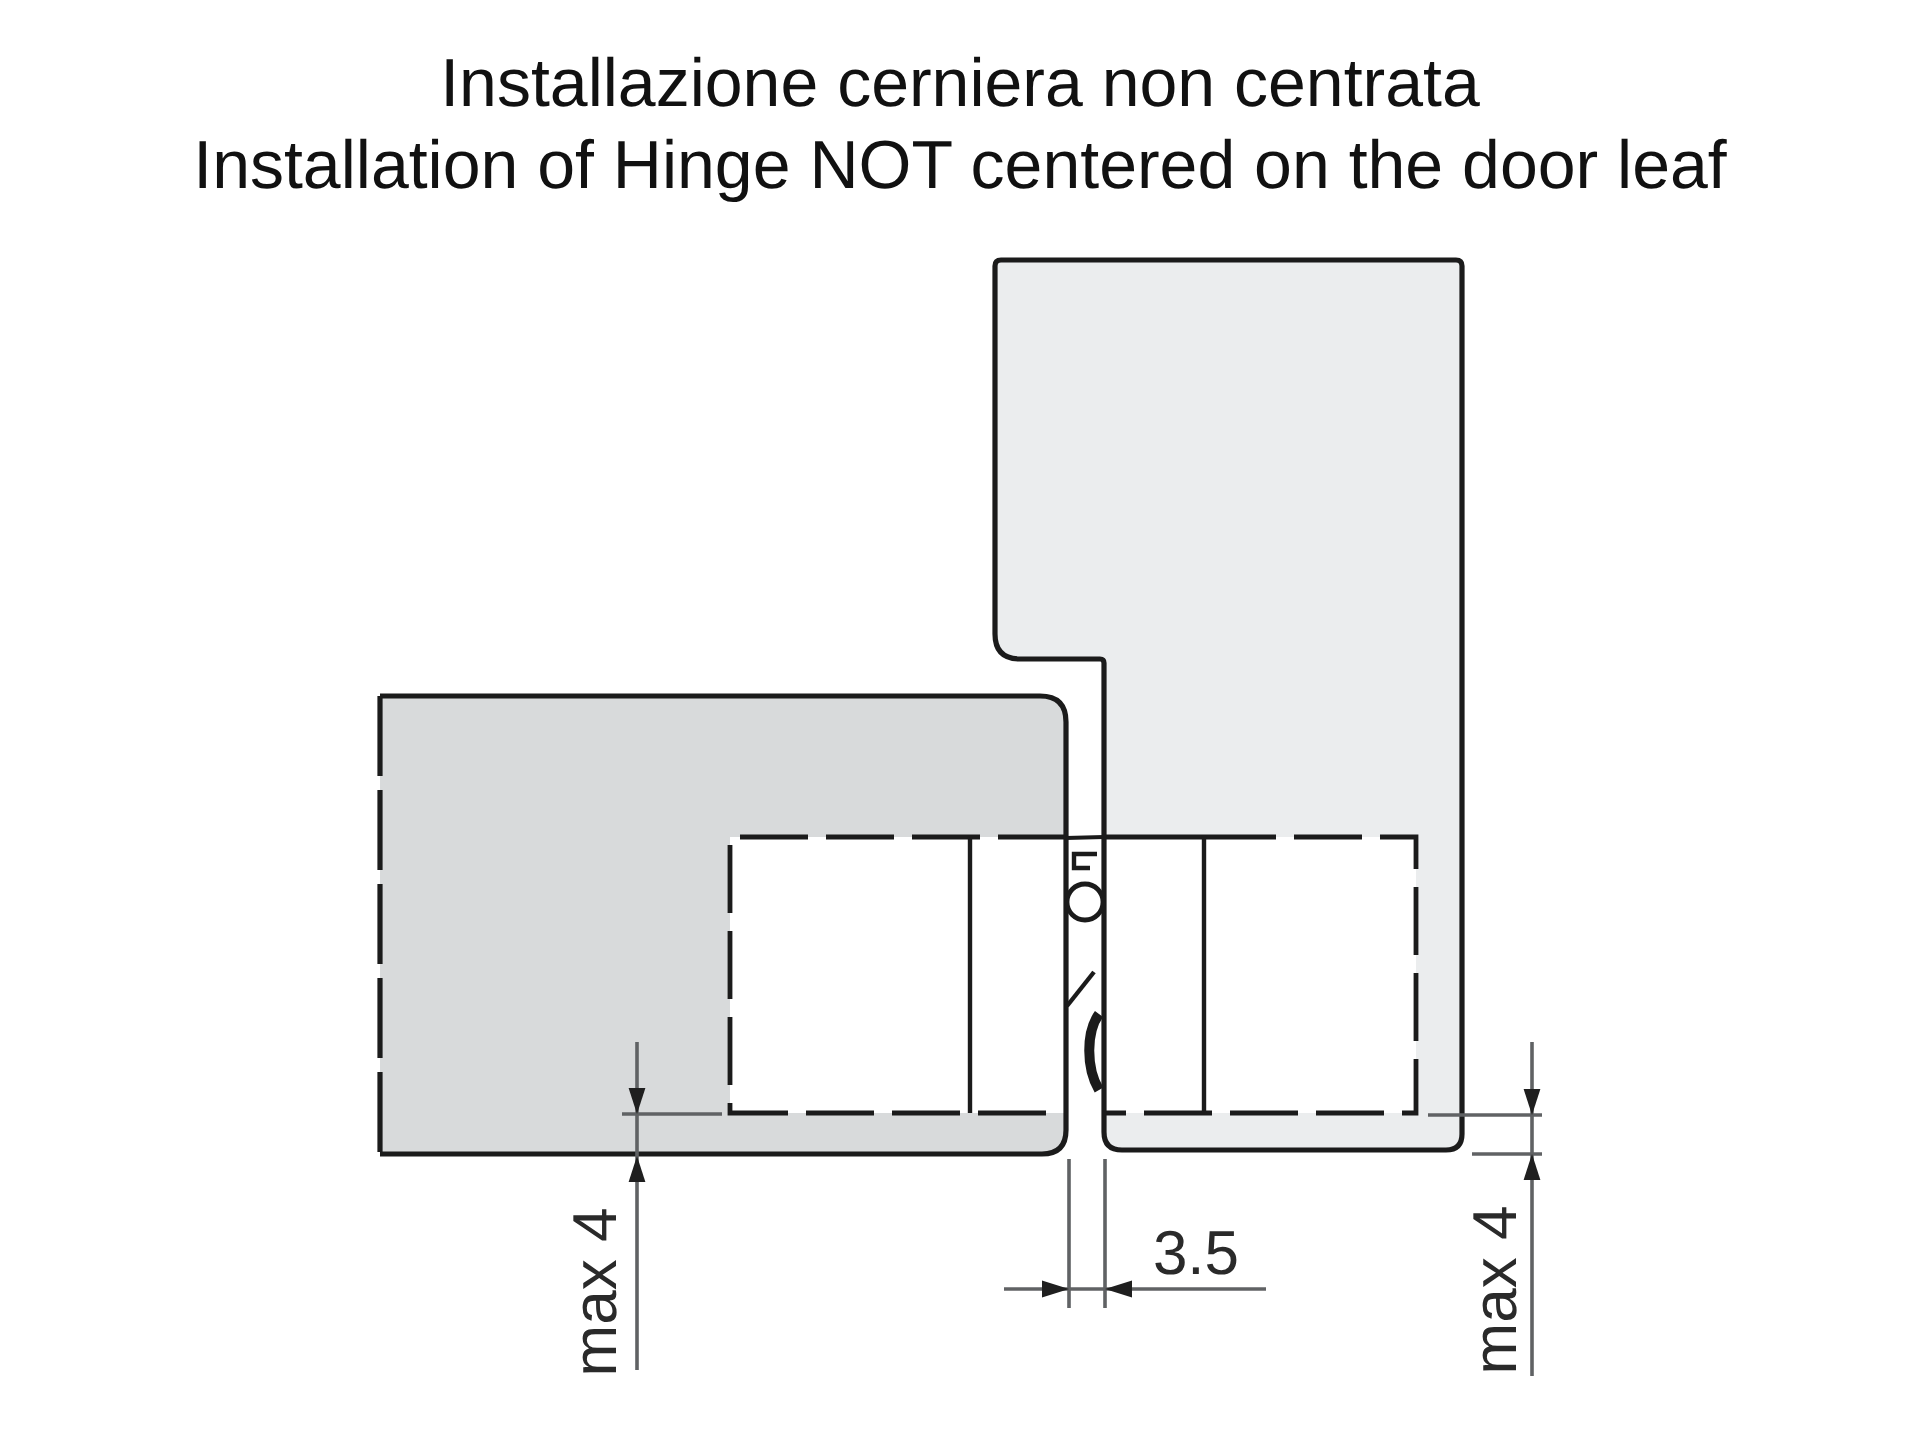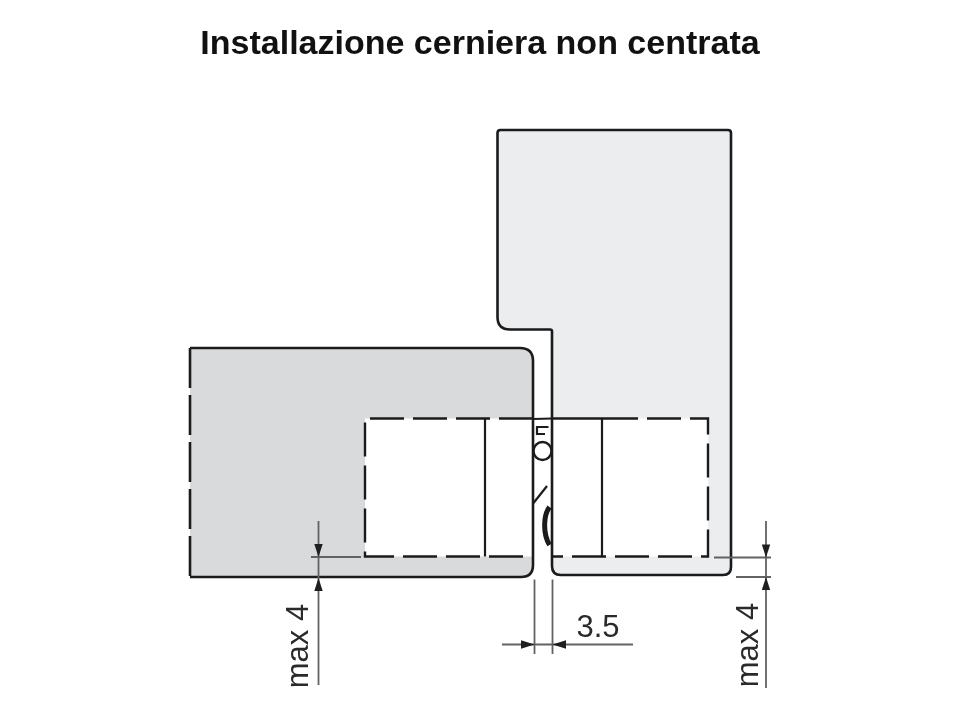--- a/index.html
+++ b/index.html
@@ -10,36 +10,37 @@
     --dim:#606264;
     --ink:#111111;
   }
   html,body{margin:0;padding:0;background:#888;}
   .stage{
     position:relative;width:960px;height:720px;background:var(--bg);
     overflow:hidden;font-family:"Liberation Sans",sans-serif;margin:0 auto;
   }
   .title{
     position:absolute;top:22px;left:0;width:960px;text-align:center;
-    color:var(--ink);font-size:34px;line-height:41px;font-weight:700;
+    color:var(--ink);font-size:34px;line-height:41px;font-weight:400;
     letter-spacing:0px;
   }
   .title div{white-space:nowrap;}
   svg{position:absolute;left:0;top:0;}
   .dim-text{
     font-family:"Liberation Sans",sans-serif;font-size:31px;fill:#2a2a2a;
   }
 </style>
 </head>
 <body>
 
 <div class="stage">
 
   <div class="title">
     <div>Installazione cerniera non centrata</div>
+    <div>Installation of Hinge NOT centered on the door leaf</div>
   </div>
 
   <svg width="960" height="720" viewBox="0 0 960 720">
 
     <path d="M 190,348 H 520 Q 533,348 533,361 V 565 Q 533,577 521,577 H 190 Z" fill="var(--leaf-fill)" stroke="none"></path>
 
     <path d="M 497.5,133 Q 497.5,130 500.5,130 L 728,130 Q 731,130 731,133 L 731,567 Q 731,575 723,575 L 561,575 Q 552,575 552,566 L 552,331.5 Q 552,329.5 550,329.5 L 510,329.5 Q 497.5,329.5 497.5,317 Z" fill="var(--frame-fill)" stroke="none"></path>
 
     <g>
       <rect x="365" y="418.5" width="168" height="138" fill="#ffffff" stroke="none"></rect>

